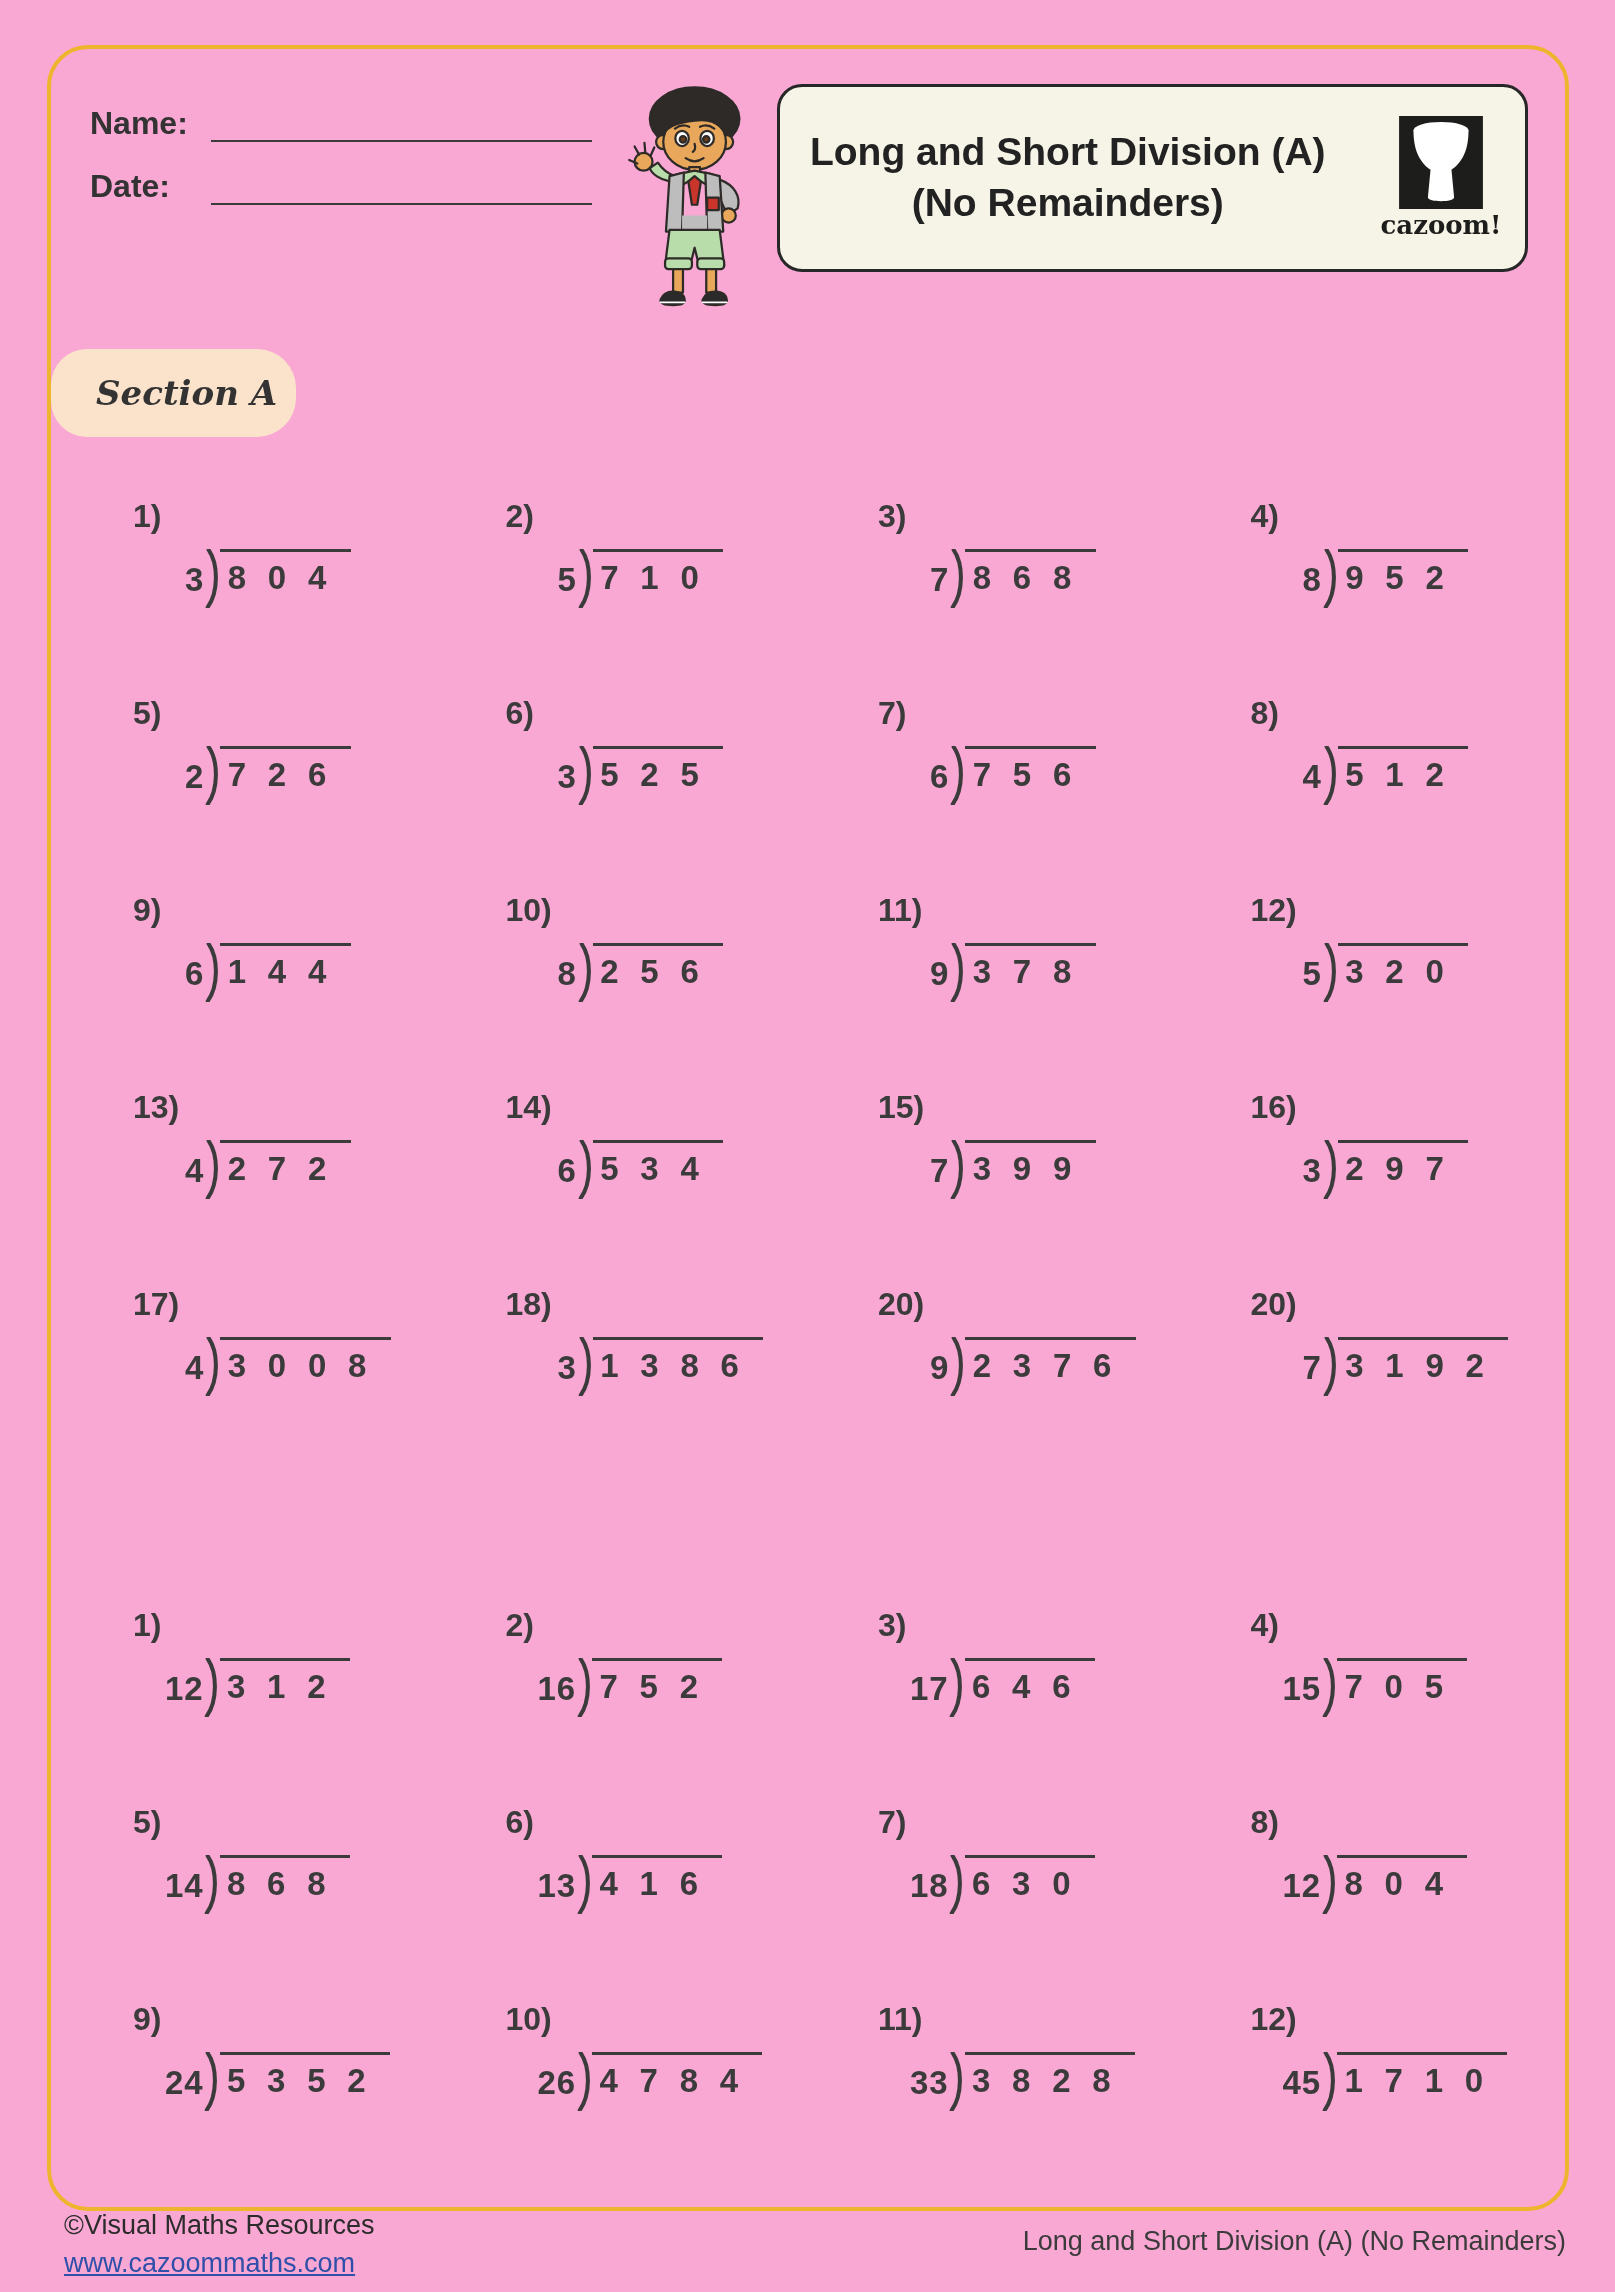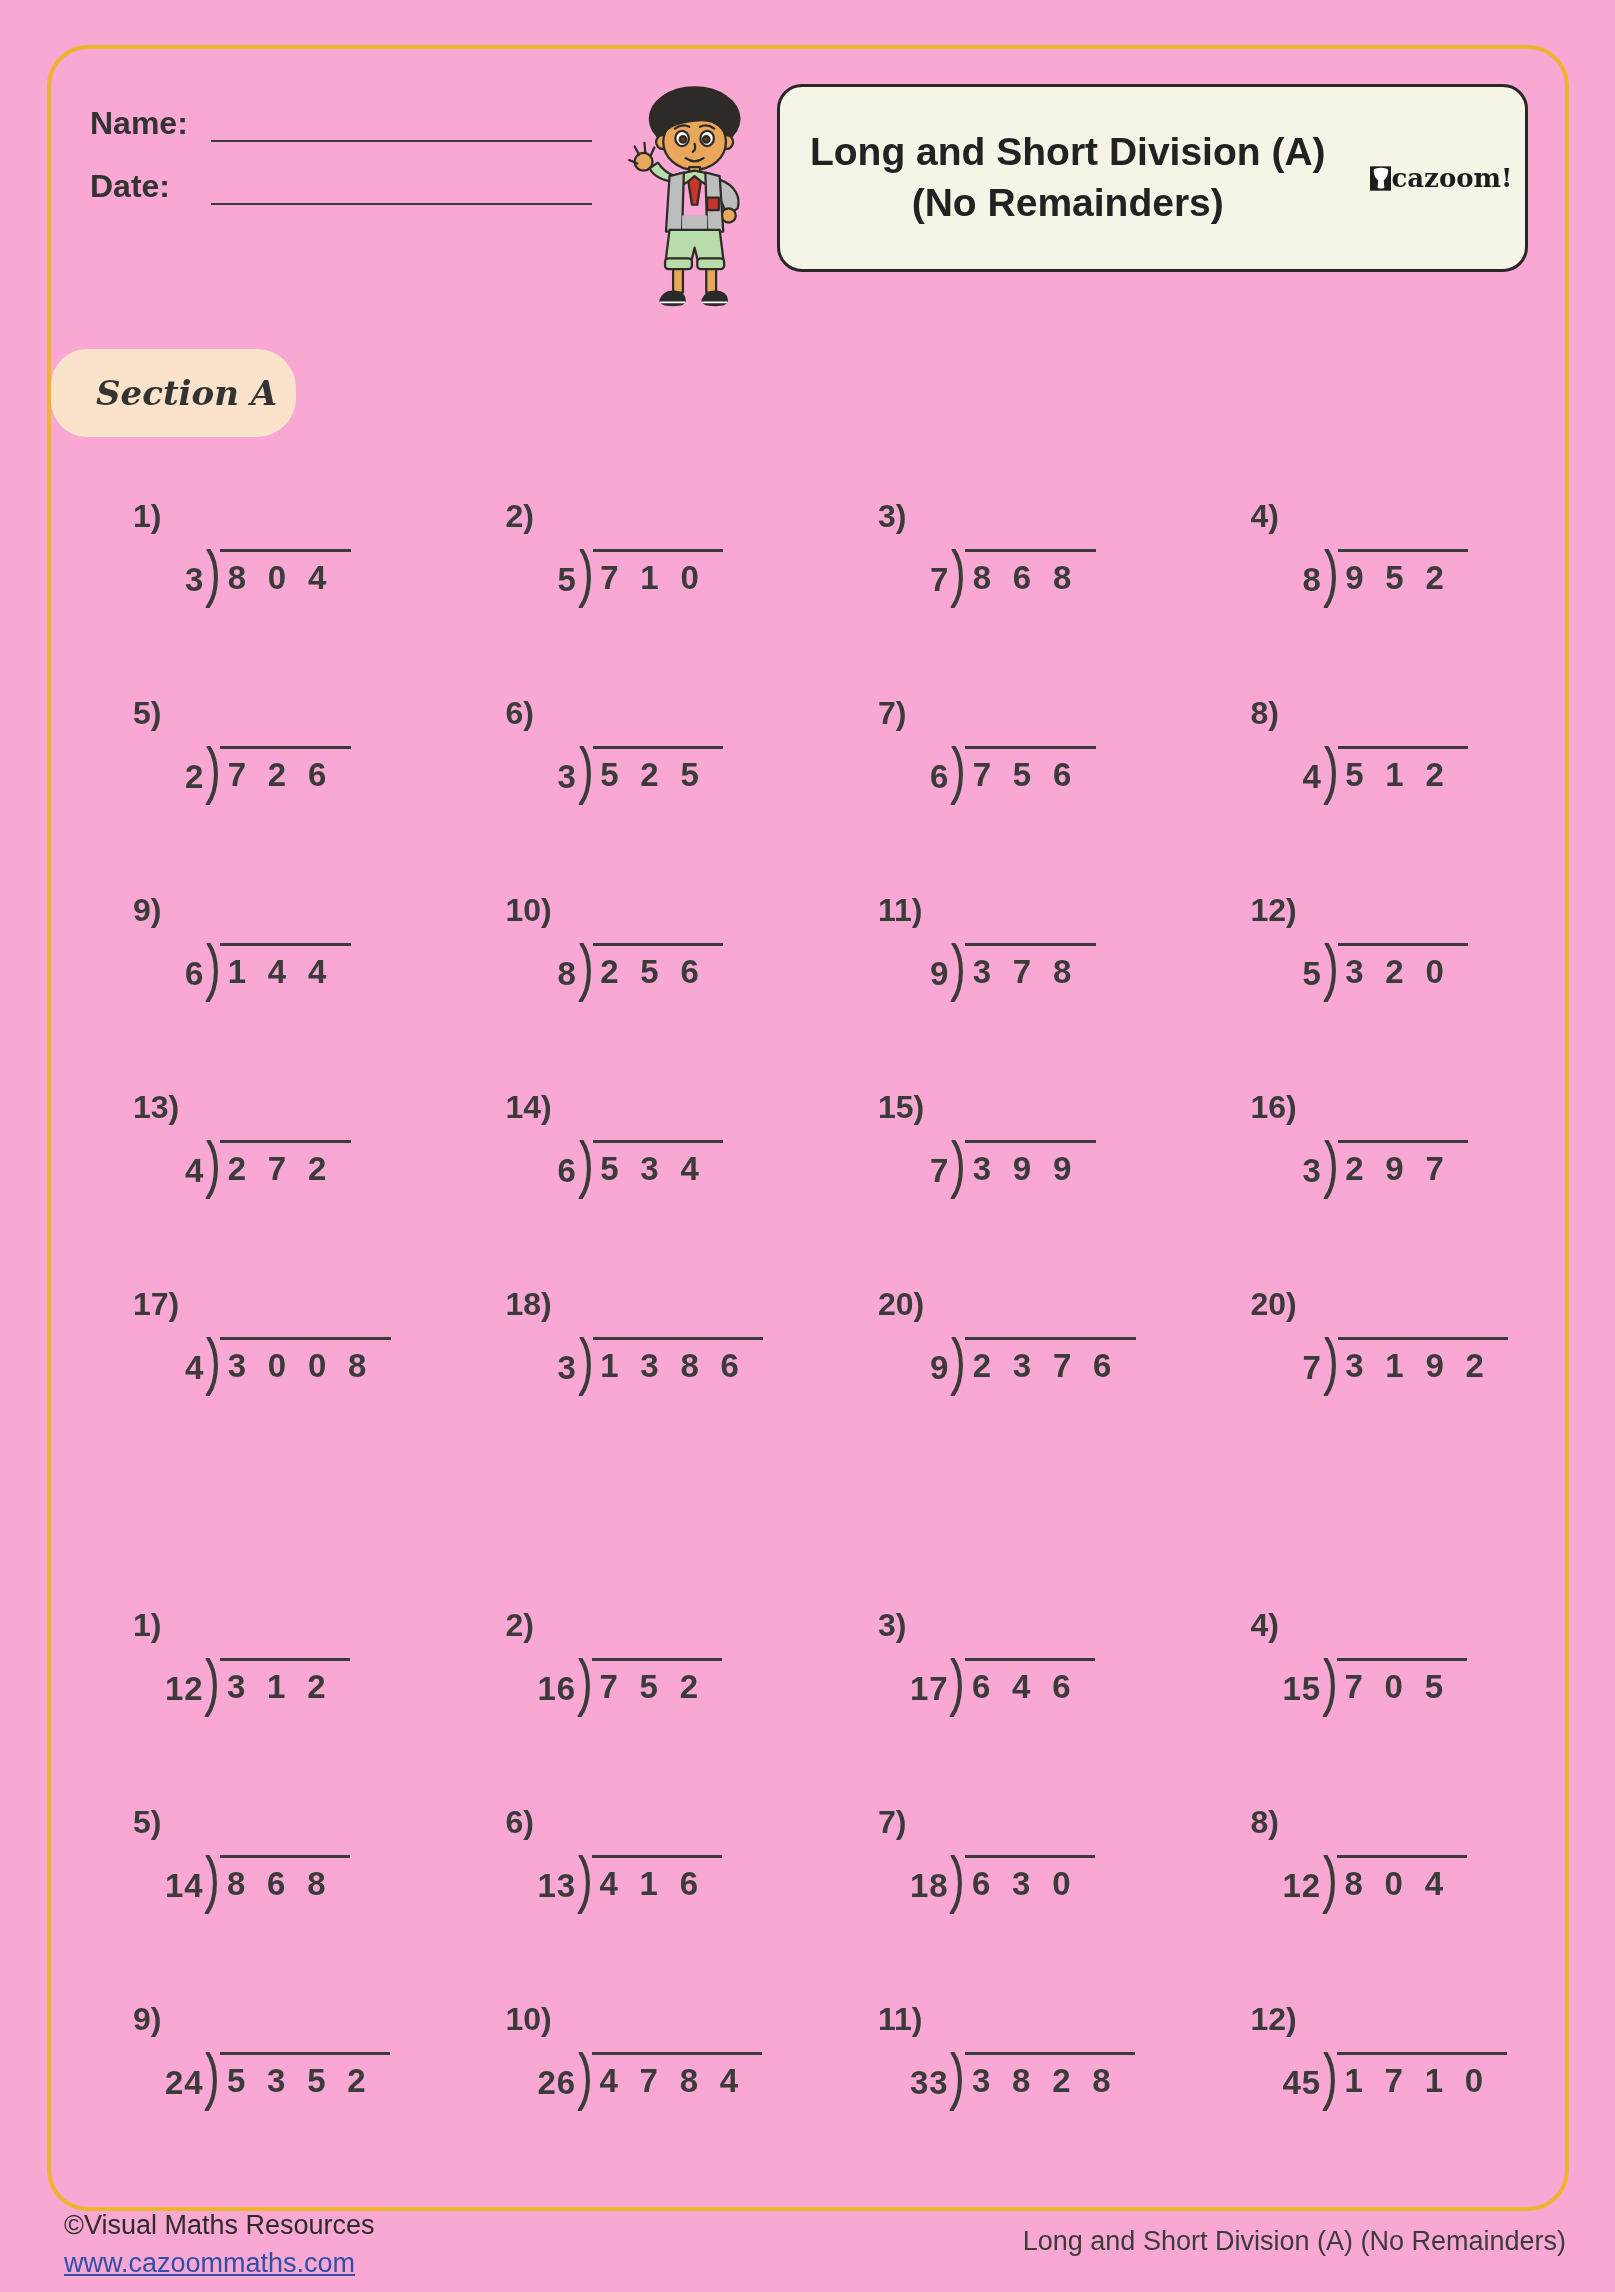--- a/index.html
+++ b/index.html
@@ -21,21 +21,21 @@
   
   .boy { position:absolute; left:614px; top:81px; }
 
   
   .titlebox {
     position:absolute; left:777px; top:84px; width:751px; height:188px;
     background:#f6f3e7; border:3.6px solid #272727; border-radius:25px;
     box-sizing:border-box; display:flex; align-items:center;gap:32px;
   }
   .title-text { flex:1; text-align:center; font-weight:bold; font-size:39px; line-height:1.3; color:#222222; padding-left:18px; }
-  .logo { width:143px; display:flex; flex-direction:row; align-items:center; margin-right:12.5px; }
+  .logo { width:143px; display:flex; flex-direction:column; align-items:center; margin-right:12.5px; }
   .logo-word { font-family:"DejaVu Serif", serif; font-weight:bold; font-size:26px; color:#1d1d1b; margin-top:0.9px; }
 
   
   .tab {
     position:absolute; left:51px; width:245px; height:88px; background:#fbe3cb;
     border-radius:0 39px 39px 0; box-sizing:border-box;
     display:flex; align-items:center; padding-left:45px;
     font-family:"DejaVu Serif", serif; font-style:italic; font-weight:bold;
     font-size:34px; color:#333333;text-align:right;
   }

